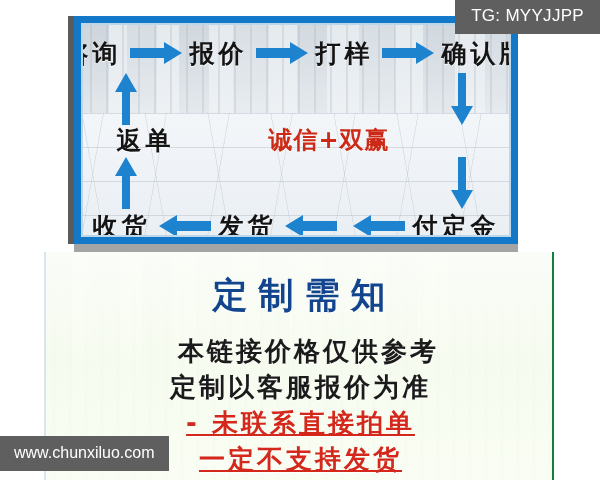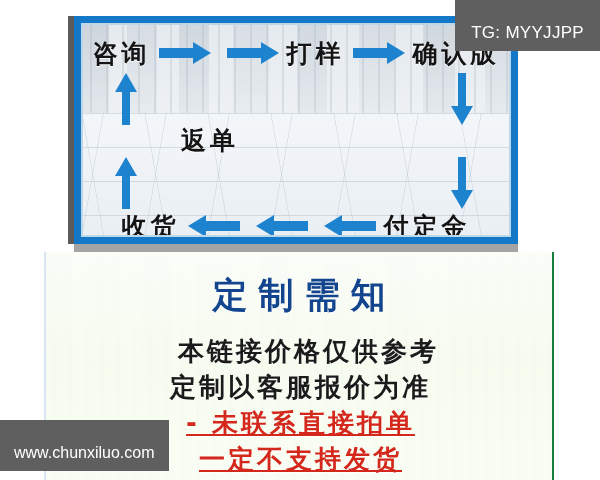--- a/index.html
+++ b/index.html
@@ -200,33 +200,33 @@
   #notice-line-1 { top: 82px; padding-left: 16px; }
   #notice-line-2 { top: 118px; }
   #notice-line-3 { top: 154px; }
   #notice-line-4 { top: 190px; }
 
   
   #tg-badge {
     position: absolute;
     right: 0;
     top: 0;
-    padding: 23px 16px 8px 16px;
+    padding: 6px 16px 8px 16px;
     background: #5f5f5f;
     color: #ffffff;
     font-size: 17px;
     font-family: "Liberation Sans", sans-serif;
     letter-spacing: .3px;
     z-index: 40;
   }
   #site-watermark {
     position: absolute;
     left: 0;
     bottom: 9px;
-    padding: 24px 14px 9px 14px;
+    padding: 8px 14px 9px 14px;
     background: #5f5f5f;
     color: #ffffff;
     font-size: 16px;
     font-family: "Liberation Sans", sans-serif;
     z-index: 40;
   }
 </style>
 </head>
 <body>
 
@@ -238,20 +238,21 @@
       <div class="floor"></div>
 
       <div class="flow-row" id="row-top">
         <span class="edge-pad"></span>
         <span class="node">咨询</span>
         <span class="arrow-h">
           <svg width="52" height="22" viewBox="0 0 52 22" aria-hidden="true">
             <path d="M0 6 H34 V0 L52 11 L34 22 V16 H0 Z" fill="#1e83cf"></path>
           </svg>
         </span>
+        <span class="node">报价</span>
         <span class="arrow-h">
           <svg width="52" height="22" viewBox="0 0 52 22" aria-hidden="true">
             <path d="M0 6 H34 V0 L52 11 L34 22 V16 H0 Z" fill="#1e83cf"></path>
           </svg>
         </span>
         <span class="node">打样</span>
         <span class="arrow-h">
           <svg width="52" height="22" viewBox="0 0 52 22" aria-hidden="true">
             <path d="M0 6 H34 V0 L52 11 L34 22 V16 H0 Z" fill="#1e83cf"></path>
           </svg>
@@ -267,20 +268,21 @@
       </span>
       <span class="arrow-v" id="arrow-down-right">
         <svg width="26" height="52" viewBox="0 0 26 52" aria-hidden="true">
           <path d="M13 52 L24 33 H17 V0 H9 V33 H2 Z" fill="#1e83cf"></path>
         </svg>
       </span>
 
       <div class="flow-row" id="row-mid">
         <span class="node">返单</span>
         <span style="width:78px;flex:0 0 auto;"></span>
+        <span class="node red">诚信+双赢</span>
         <span style="width:78px;flex:0 0 auto;"></span>
       </div>
 
       <span class="arrow-v" id="arrow-up-left2">
         <svg width="26" height="52" viewBox="0 0 26 52" aria-hidden="true">
           <path d="M13 0 L24 19 H17 V52 H9 V19 H2 Z" fill="#1e83cf"></path>
         </svg>
       </span>
       <span class="arrow-v" id="arrow-down-right2">
         <svg width="26" height="52" viewBox="0 0 26 52" aria-hidden="true">
@@ -289,20 +291,21 @@
       </span>
 
       <div class="flow-row" id="row-bottom">
         <span class="edge-pad"></span>
         <span class="node">收货</span>
         <span class="arrow-h">
           <svg width="52" height="22" viewBox="0 0 52 22" aria-hidden="true">
             <path d="M52 6 H18 V0 L0 11 L18 22 V16 H52 Z" fill="#1e83cf"></path>
           </svg>
         </span>
+        <span class="node">发货</span>
         <span class="arrow-h">
           <svg width="52" height="22" viewBox="0 0 52 22" aria-hidden="true">
             <path d="M52 6 H18 V0 L0 11 L18 22 V16 H52 Z" fill="#1e83cf"></path>
           </svg>
         </span>
         <span class="arrow-h">
           <svg width="52" height="22" viewBox="0 0 52 22" aria-hidden="true">
             <path d="M52 6 H18 V0 L0 11 L18 22 V16 H52 Z" fill="#1e83cf"></path>
           </svg>
         </span>

